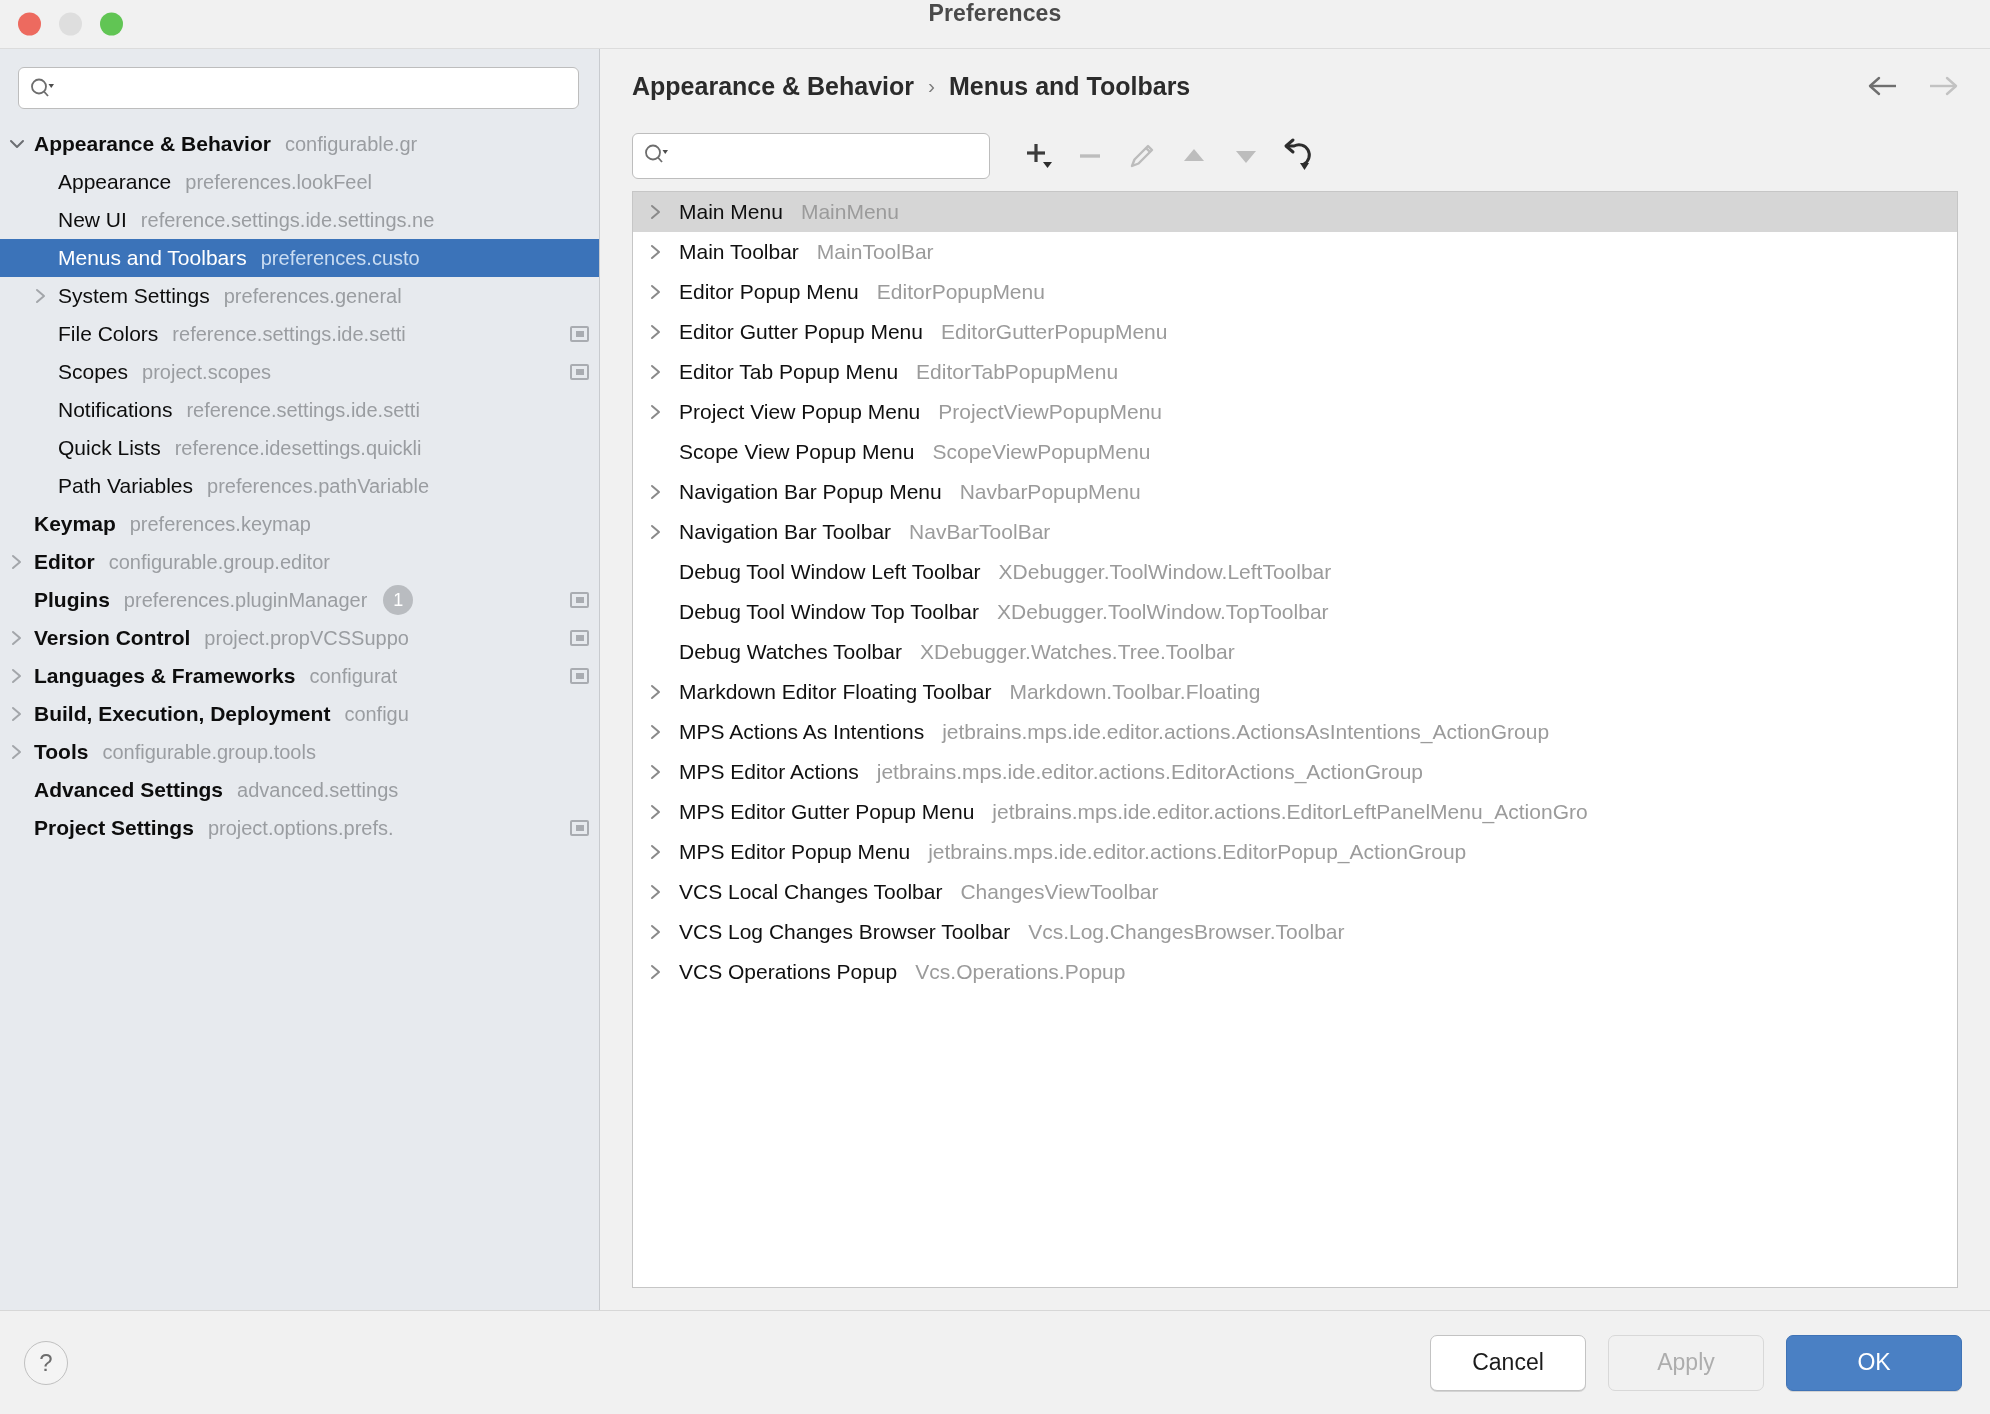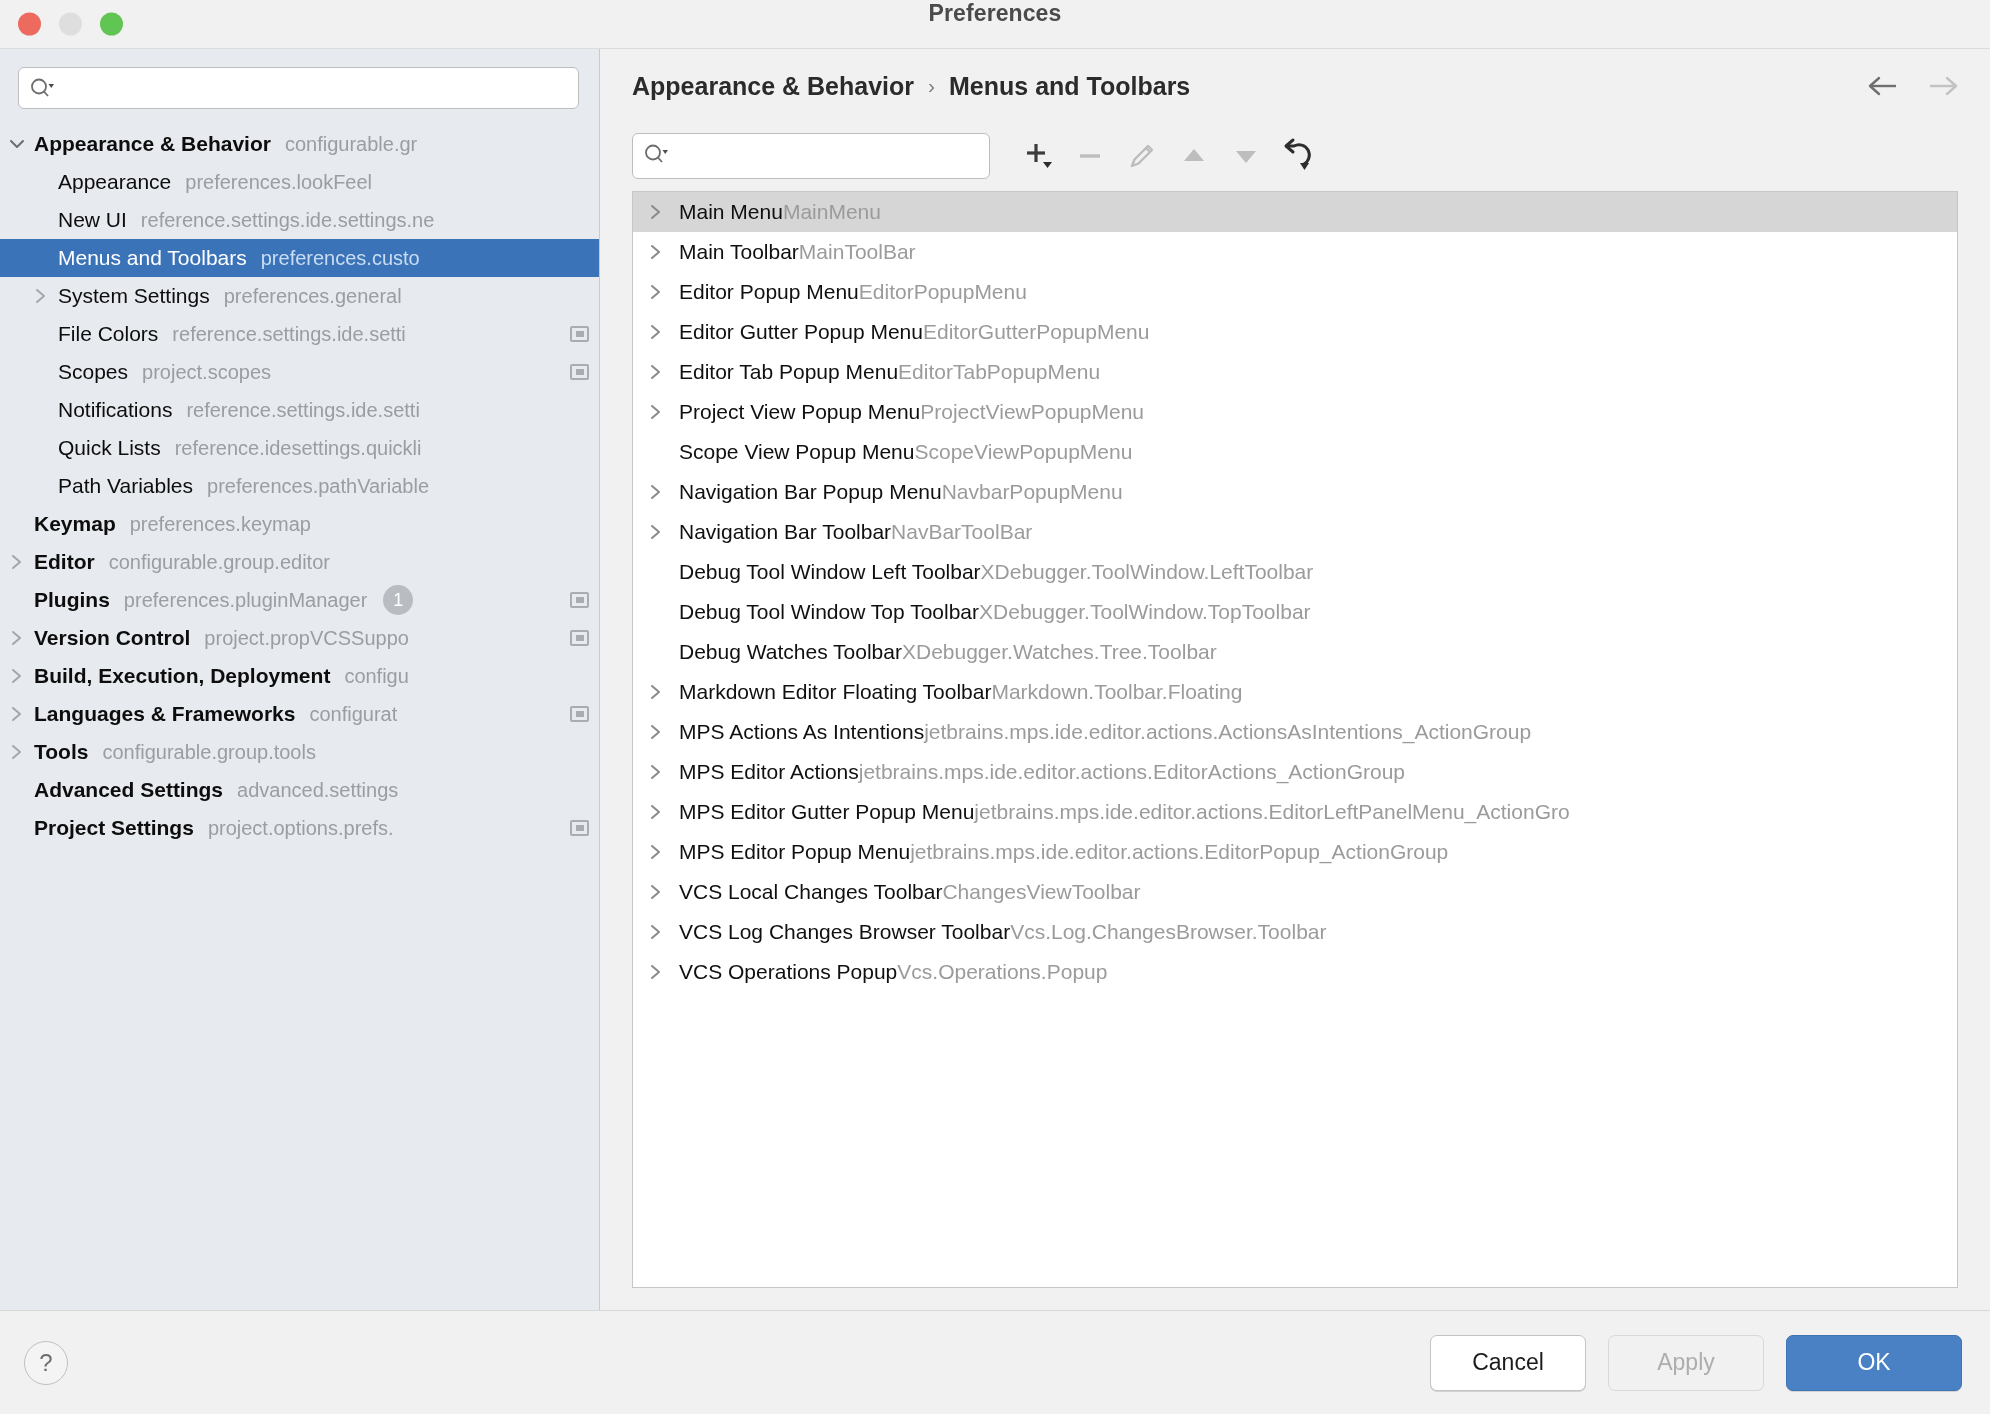--- a/index.html
+++ b/index.html
@@ -97,21 +97,21 @@
     flex: 1 1 auto; margin: 2px 32px 22px 32px; background: #ffffff;
     border: 1px solid #c6c6c6; overflow: hidden; position: relative;
   }
   .lrow {
     height: 40px; display: flex; align-items: center; white-space: nowrap;
     padding-right: 19px; overflow: hidden;
   }
   .lrow.sel { background: #d6d6d6; }
   .lchev { width: 46px; flex: 0 0 46px; display: flex; align-items: center; justify-content: center; }
   .lname { font-size: 21px; color: #101010; }
-  .lid { font-size: 21px; color: #9b9b9b; margin-left: 0; }
+  .lid { font-size: 21px; color: #9b9b9b; margin-left: 18px; }
 
   
   .footer {
     height: 104px; flex: 0 0 104px; background: #f1f1f1; border-top: 1px solid #d7d7d7;
     display: flex; align-items: center; padding: 0 28px 0 24px;
   }
   .helpbtn {
     width: 44px; height: 44px; border-radius: 50%; border: 1px solid #c0c0c0;
     background: #f4f4f4; color: #6d6d6d; font-size: 24px;
     display: flex; align-items: center; justify-content: center;
@@ -254,34 +254,34 @@
             <span class="prjicon">
               <i></i>
             </span>
           </div>
           <div class="trow">
             <span class="chev">
               <svg width="14" height="20" viewBox="0 0 14 20">
                 <polyline points="3,4 10,10 3,16" fill="none" stroke="#a3a6aa" stroke-width="2" stroke-linecap="round" stroke-linejoin="round"></polyline>
               </svg>
             </span>
-            <span class="tlabel bold">Build, Execution, Deployment</span>
-            <span class="tid">configu</span>
-          </div>
-          <div class="trow">
-            <span class="chev">
-              <svg width="14" height="20" viewBox="0 0 14 20">
-                <polyline points="3,4 10,10 3,16" fill="none" stroke="#a3a6aa" stroke-width="2" stroke-linecap="round" stroke-linejoin="round"></polyline>
-              </svg>
-            </span>
             <span class="tlabel bold">Languages &amp; Frameworks</span>
             <span class="tid">configurat</span>
             <span class="prjicon">
               <i></i>
             </span>
+          </div>
+          <div class="trow">
+            <span class="chev">
+              <svg width="14" height="20" viewBox="0 0 14 20">
+                <polyline points="3,4 10,10 3,16" fill="none" stroke="#a3a6aa" stroke-width="2" stroke-linecap="round" stroke-linejoin="round"></polyline>
+              </svg>
+            </span>
+            <span class="tlabel bold">Build, Execution, Deployment</span>
+            <span class="tid">configu</span>
           </div>
           <div class="trow">
             <span class="chev">
               <svg width="14" height="20" viewBox="0 0 14 20">
                 <polyline points="3,4 10,10 3,16" fill="none" stroke="#a3a6aa" stroke-width="2" stroke-linecap="round" stroke-linejoin="round"></polyline>
               </svg>
             </span>
             <span class="tlabel bold">Tools</span>
             <span class="tid">configurable.group.tools</span>
           </div>

